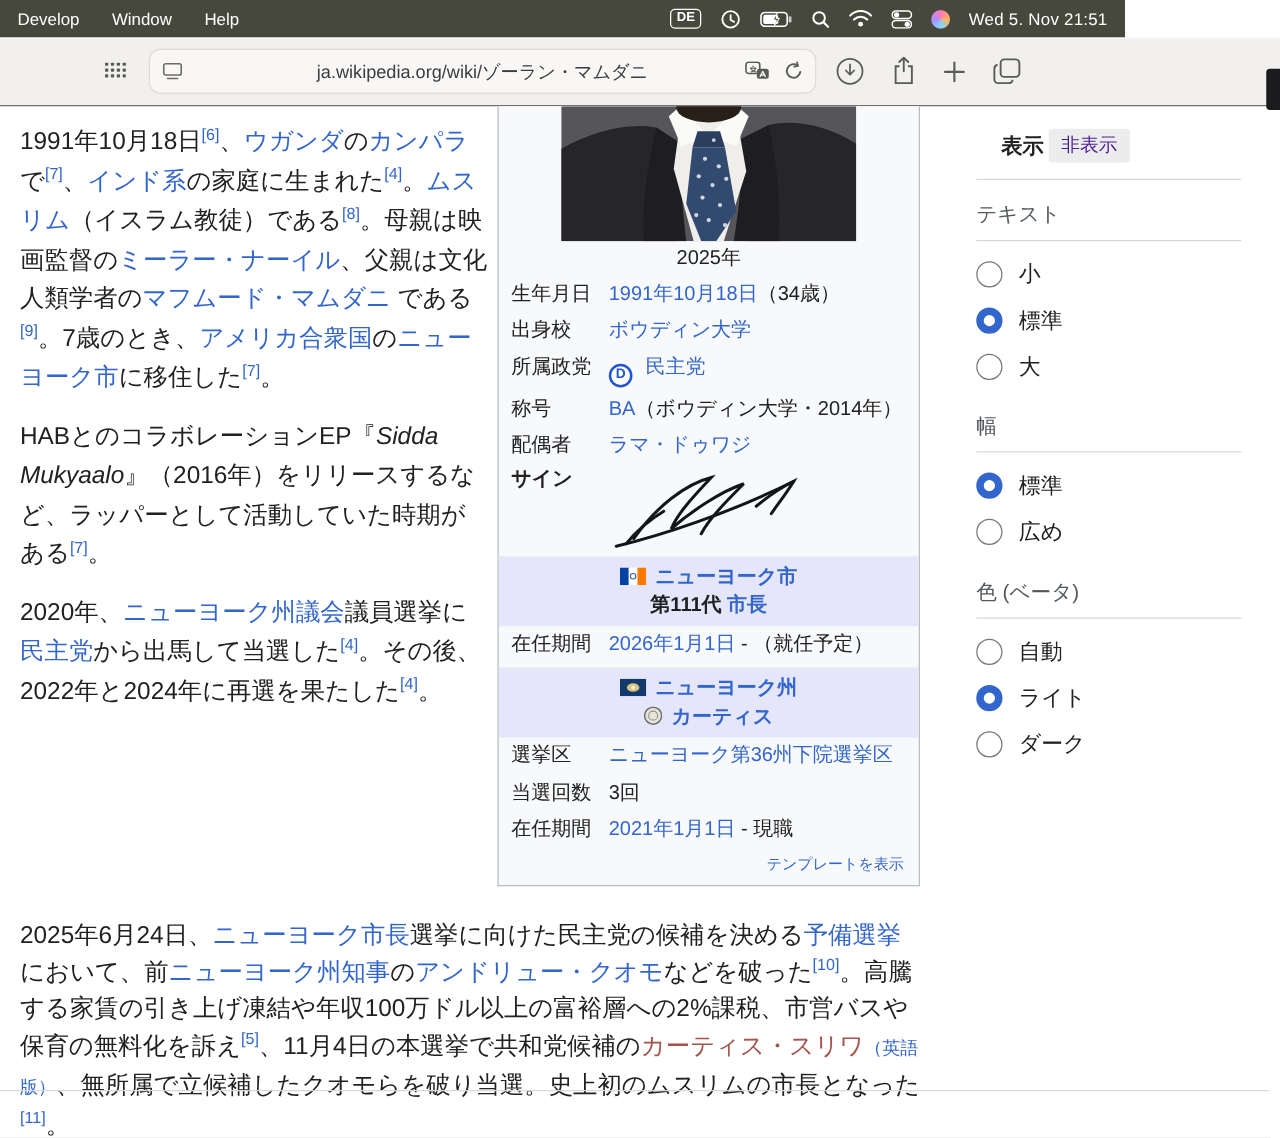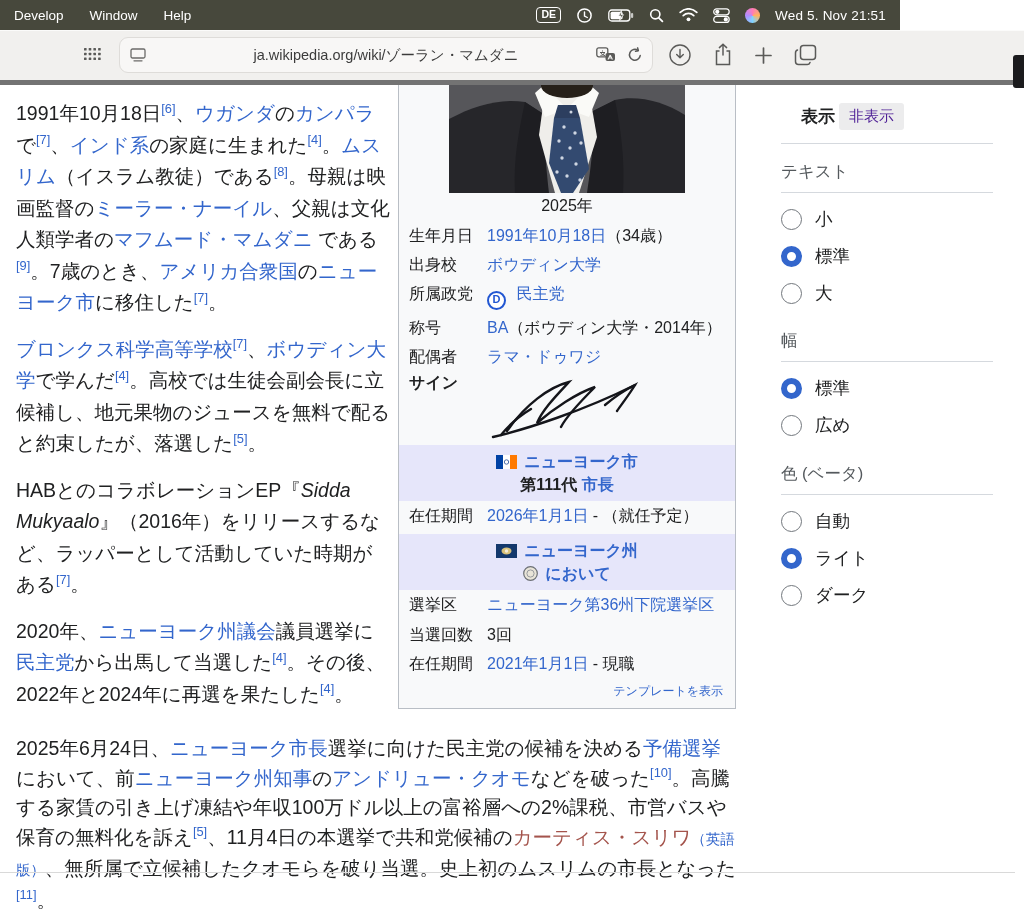--- a/index.html
+++ b/index.html
@@ -13,21 +13,21 @@
   .mright{margin-left:auto;display:flex;align-items:center;gap:15px;}
   .kbdbox{border:1.5px solid #fff;border-radius:4px;font-size:10.5px;font-weight:700;
           padding:1px 4px;line-height:1.1;}
   .micon{display:inline-flex;align-items:center;}
   .mclock{font-size:13.5px;font-weight:500;letter-spacing:.2px;}
   .orb{width:15px;height:15px;border-radius:50%;
        background:conic-gradient(#ff7ab8,#ffb25e,#7fd4ff,#b18cff,#ff7ab8);}
 
   
   .toolbar{position:absolute;left:0;top:30px;width:1024px;height:55px;background:#f1f0ee;
-           border-bottom:5px solid #737373;box-sizing:border-box;display:flex;align-items:center;
+           border-bottom:1px solid #737373;box-sizing:border-box;display:flex;align-items:center;
            box-shadow:inset 0 1px 0 #fbfbfa;}
   .gridicon{margin-left:84px;}
   .urlbar{margin-left:18px;width:532px;height:34px;border-radius:9px;background:#f8f7f6;
           border:1px solid #dedcd9;position:relative;display:flex;align-items:center;}
   .urltext{position:absolute;left:0;right:0;text-align:center;font-size:14.5px;color:#3c3c3c;}
   .url-left{position:absolute;left:10px;display:flex;}
   .url-right{position:absolute;right:9px;display:flex;gap:11px;align-items:center;}
   .tbact{display:flex;align-items:center;gap:21px;margin-left:15px;}
   .ticon{display:inline-flex;cursor:default;}
   .dark-sliver{position:absolute;right:0;top:55px;width:11px;height:33px;background:#1b1b1d;border-radius:3px 0 0 3px;}
@@ -205,21 +205,20 @@
             <rect x="6.5" y="1.5" width="15" height="14" rx="3" fill="none" stroke="#5a5a58" stroke-width="1.5"></rect>
             <path d="M3.5,6 A3,3 0 0 0 1.5,9 L1.5,17.5 A3,3 0 0 0 4.5,20.5 L13,20.5 A3,3 0 0 0 16,18.5" fill="none" stroke="#5a5a58" stroke-width="1.5" stroke-linecap="round"></path>
           </svg>
       </span>
     </div>
   </div>
   <div class="dark-sliver"></div>
 
   <div class="article">
     <p><span class="seg-p">1991年10月18日</span><span class="seg-r">[6]</span><span class="seg-p">、</span><span class="seg-l">ウガンダ</span><span class="seg-p">の</span><span class="seg-l">カンパラ</span><span class="seg-p">で</span><span class="seg-r">[7]</span><span class="seg-p">、</span><span class="seg-l">インド系</span><span class="seg-p">の家庭に生まれた</span><span class="seg-r">[4]</span><span class="seg-p">。</span><span class="seg-l">ムスリム</span><span class="seg-p">（イスラム教徒）である</span><span class="seg-r">[8]</span><span class="seg-p">。母親は映画監督の</span><span class="seg-l">ミーラー・ナーイル</span><span class="seg-p">、父親は文化人類学者の</span><span class="seg-l">マフムード・マムダニ</span><span class="seg-p"> である</span><span class="seg-r">[9]</span><span class="seg-p">。7歳のとき、</span><span class="seg-l">アメリカ合衆国</span><span class="seg-p">の</span><span class="seg-l">ニューヨーク市</span><span class="seg-p">に移住した</span><span class="seg-r">[7]</span><span class="seg-p">。</span></p>
-    <p><span class="seg-l">ブロンクス科学高等学校</span><span class="seg-r">[7]</span><span class="seg-p">、</span><span class="seg-l">ボウディン大学</span><span class="seg-p">で学んだ</span><span class="seg-r">[4]</span><span class="seg-p">。高校では生徒会副会長に立候補し、地元果物のジュースを無料で配ると約束したが、落選した</span><span class="seg-r">[5]</span><span class="seg-p">。</span></p>
     <p><span class="seg-p">HABとのコラボレーションEP『</span><span class="seg-i">Sidda Mukyaalo</span><span class="seg-p">』（2016年）をリリースするなど、ラッパーとして活動していた時期がある</span><span class="seg-r">[7]</span><span class="seg-p">。</span></p>
     <p><span class="seg-p">2020年、</span><span class="seg-l">ニューヨーク州議会</span><span class="seg-p">議員選挙に</span><span class="seg-l">民主党</span><span class="seg-p">から出馬して当選した</span><span class="seg-r">[4]</span><span class="seg-p">。その後、2022年と2024年に再選を果たした</span><span class="seg-r">[4]</span><span class="seg-p">。</span></p>
   </div>
 
   <p class="widepara"><span class="seg-p">2025年6月24日、</span><span class="seg-l">ニューヨーク市長</span><span class="seg-p">選挙に向けた民主党の候補を決める</span><span class="seg-l">予備選挙</span><span class="seg-p">において、前</span><span class="seg-l">ニューヨーク州知事</span><span class="seg-p">の</span><span class="seg-l">アンドリュー・クオモ</span><span class="seg-p">などを破った</span><span class="seg-r">[10]</span><span class="seg-p">。高騰する家賃の引き上げ凍結や年収100万ドル以上の富裕層への2%課税、市営バスや保育の無料化を訴え</span><span class="seg-r">[5]</span><span class="seg-p">、11月4日の本選挙で共和党候補の</span><span class="seg-rd">カーティス・スリワ</span><span class="seg-sl">（英語版）</span><span class="seg-p">、無所属で立候補したクオモらを破り当選。史上初のムスリムの市長となった</span><span class="seg-r">[11]</span><span class="seg-p">。</span></p>
   <div class="bottomline"></div>
 
   <aside class="infobox">
     <span class="ib-photo">
       <svg width="236" height="108" viewBox="0 0 236 108">
@@ -318,21 +317,21 @@
               <circle cx="10.5" cy="7" r="1.7" fill="#f3eddc"></circle>
             </svg>
         </span><span class="seg-l">ニューヨーク州</span>
       </div>
       <div>
         <span class="flag">
           <svg width="15" height="15" viewBox="0 0 15 15">
               <circle cx="7.5" cy="7.5" r="6.8" fill="#e8e4d8" stroke="#6b6f74" stroke-width="1.2"></circle>
               <circle cx="7.5" cy="7.5" r="3.6" fill="none" stroke="#8e9297" stroke-width="0.9"></circle>
             </svg>
-        </span><span class="seg-l">において</span>
+        </span><span class="seg-l">カーティス</span>
       </div>
     </div>
     <div class="ib-row">
       <span class="lbl">選挙区</span>
       <span class="val"><span class="seg-l">ニューヨーク第36州下院選挙区</span></span>
     </div>
     <div class="ib-row">
       <span class="lbl">当選回数</span>
       <span class="val"><span class="seg-p">3回</span></span>
     </div>

